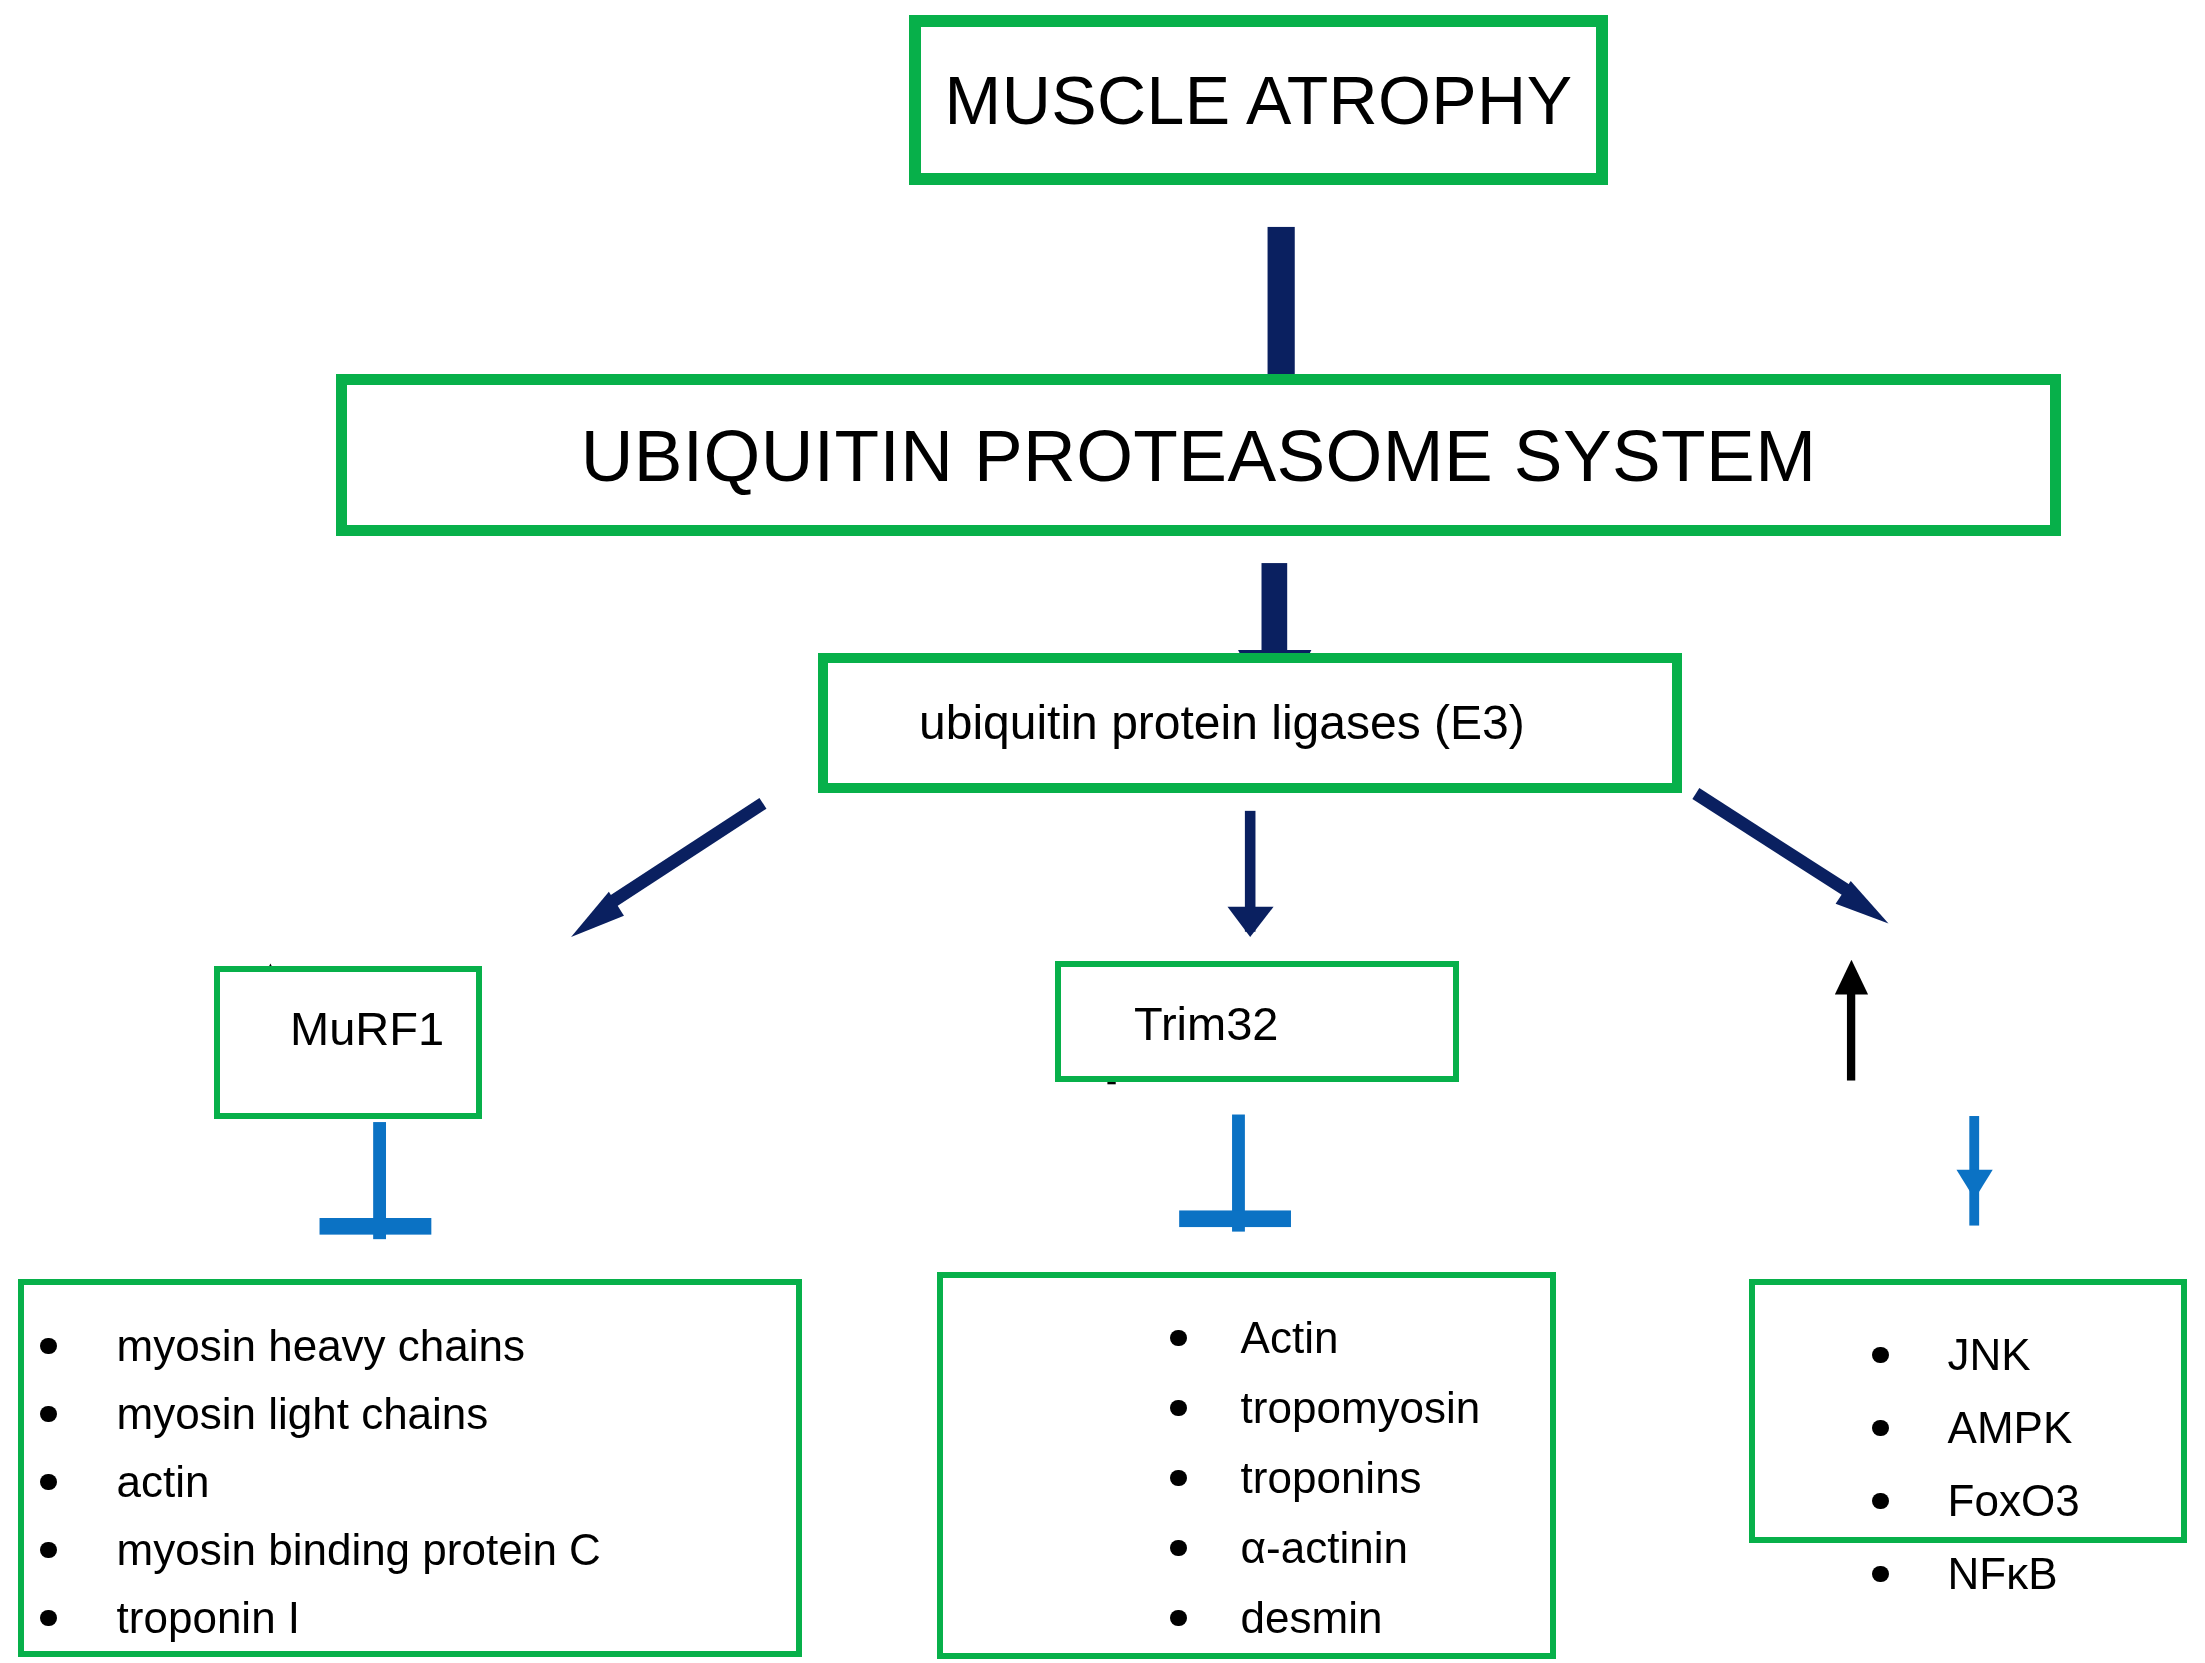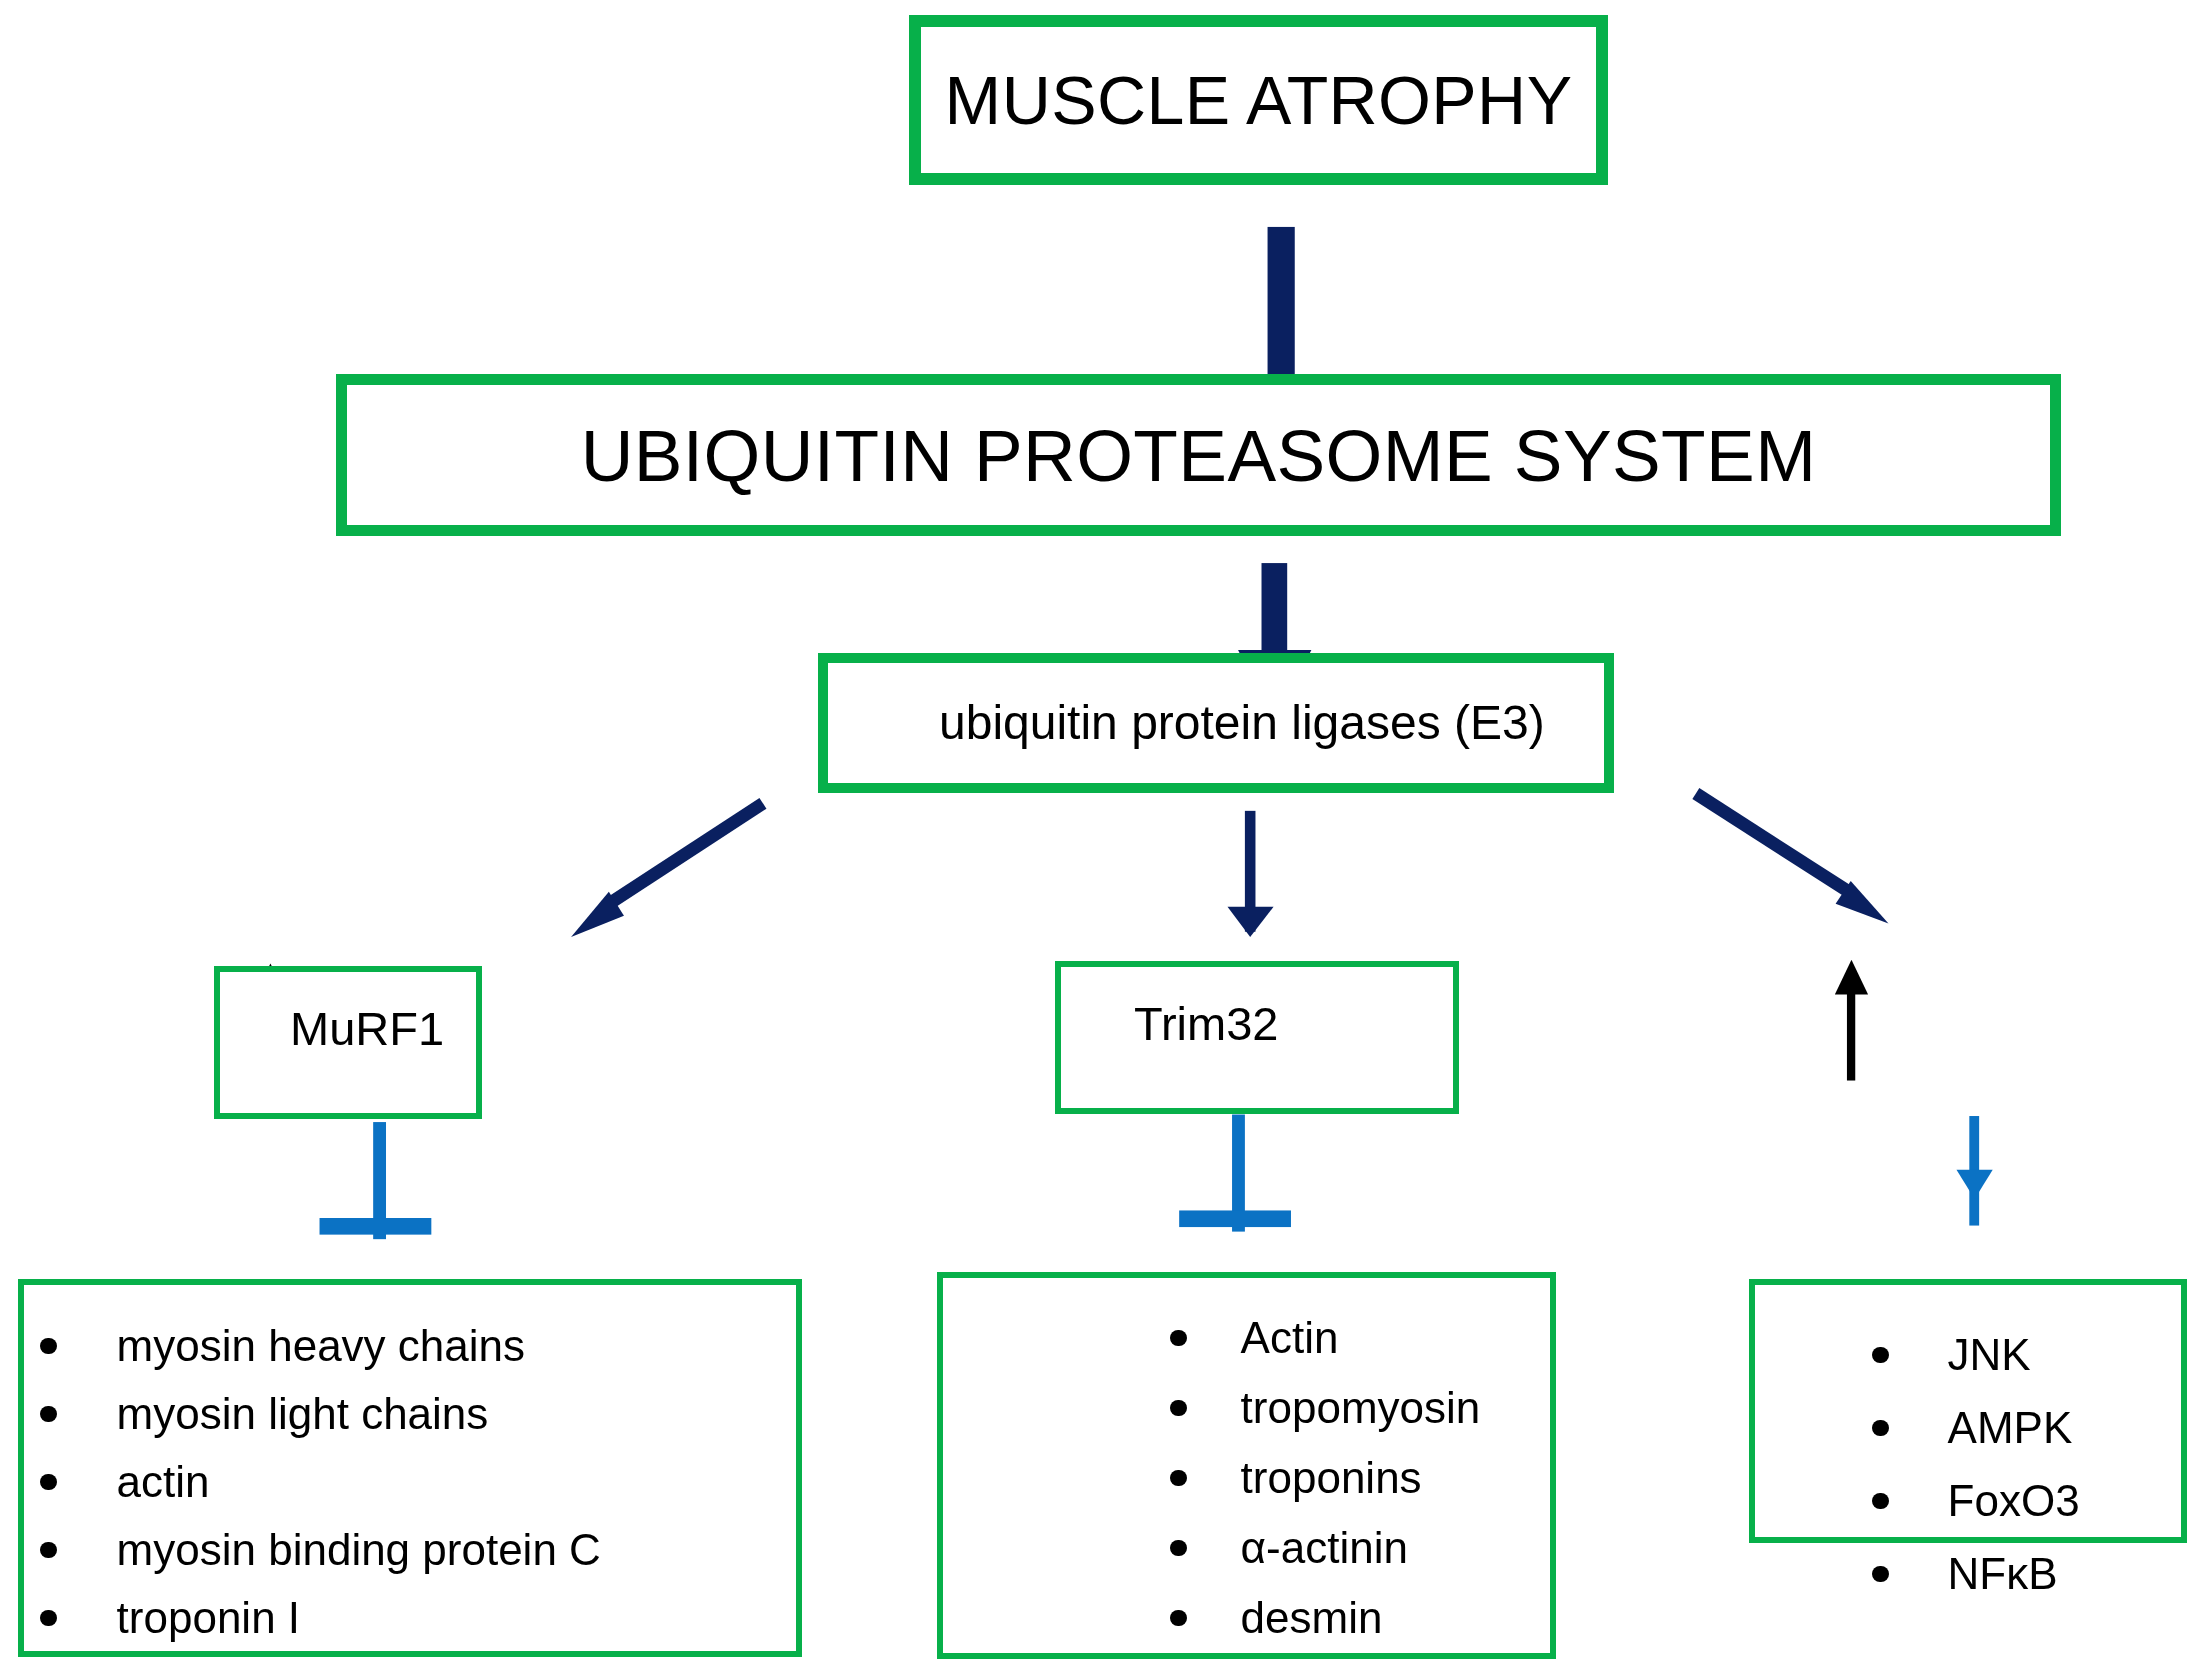--- a/index.html
+++ b/index.html
@@ -156,29 +156,29 @@
   </svg>
 
   <div class="node banner" style="left:909px; top:15px; width:699px; height:170px; border-width:12px;">
     <span class="node-label" style="font-size:68px;">MUSCLE ATROPHY</span>
   </div>
 
   <div class="node banner" style="left:336px; top:374px; width:1725px; height:162px; border-width:11.3px;">
     <span class="node-label" style="font-size:73px;">UBIQUITIN PROTEASOME SYSTEM</span>
   </div>
 
-  <div class="node" style="left:818px; top:653px; width:796px; height:140px; border-width:10.6px;padding-left:20px;">
+  <div class="node" style="left:818px; top:653px; width:864px; height:140px; border-width:10.6px;">
     <span class="node-label" style="font-size:48px; margin-left:91px;">ubiquitin protein ligases (E3)</span>
   </div>
 
   <div class="node effector" style="left:214px; top:966px; width:268px; height:153px; border-width:6.8px; padding-top:33px;">
     <span class="node-label" style="margin-left:70px;">MuRF1</span>
   </div>
 
-  <div class="node effector" style="left:1055px; top:961px; width:404px; height:153px; border-width:6.8px; padding-top:33px;">
+  <div class="node effector" style="left:1055px; top:961px; width:404px; height:121px; border-width:6.8px; padding-top:33px;">
     <span class="node-label" style="margin-left:73px;">Trim32</span>
   </div>
 
 
   <div class="node listbox" style="left:18px; top:1279px; width:784px; height:378px; border-width:6.8px;">
     <ul style="padding-top:39px;">
       <li>
         <span class="bullet"></span>
         <span class="li-text" style="margin-left:60px;">myosin heavy chains</span>
       </li>

